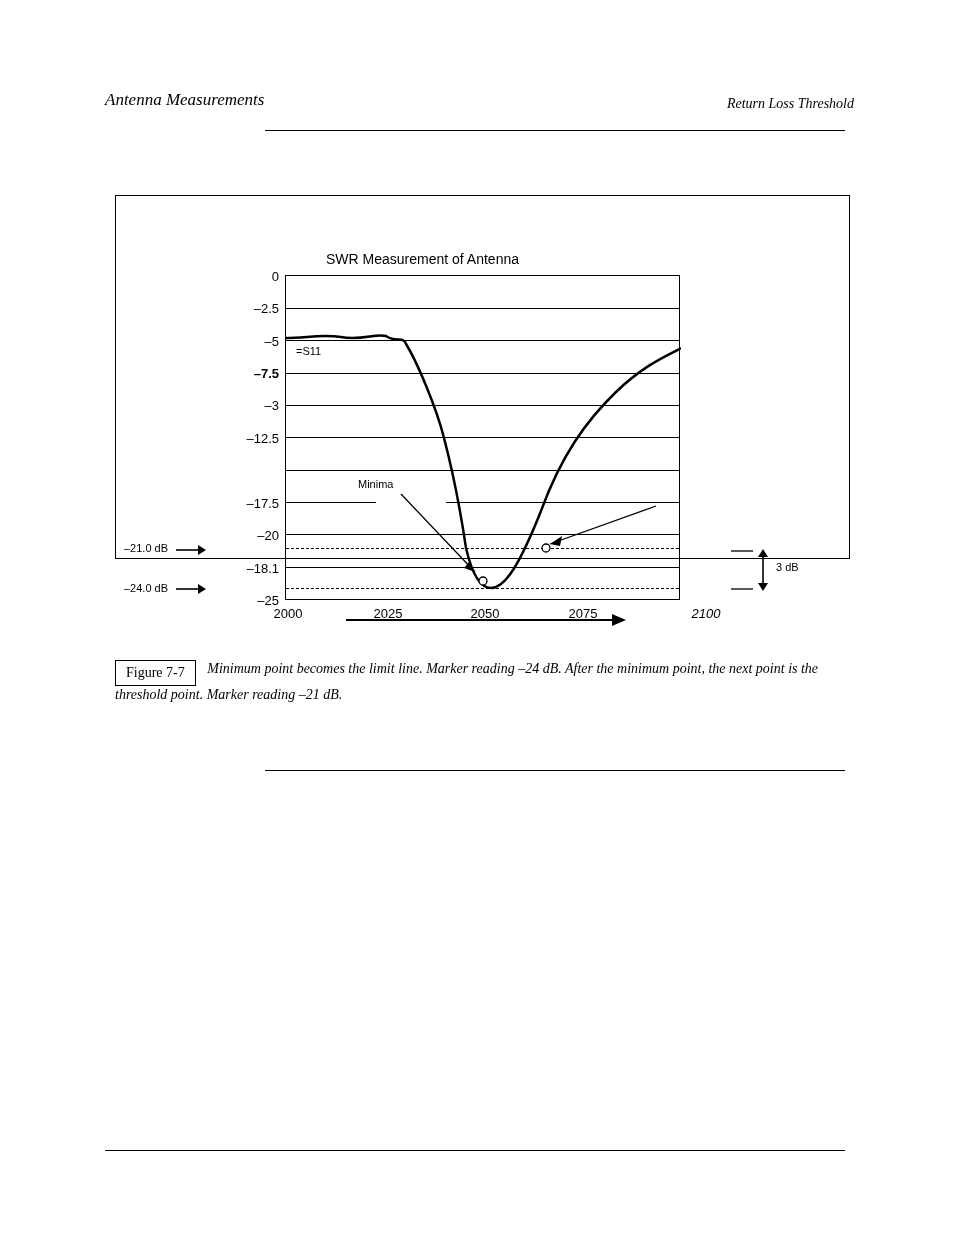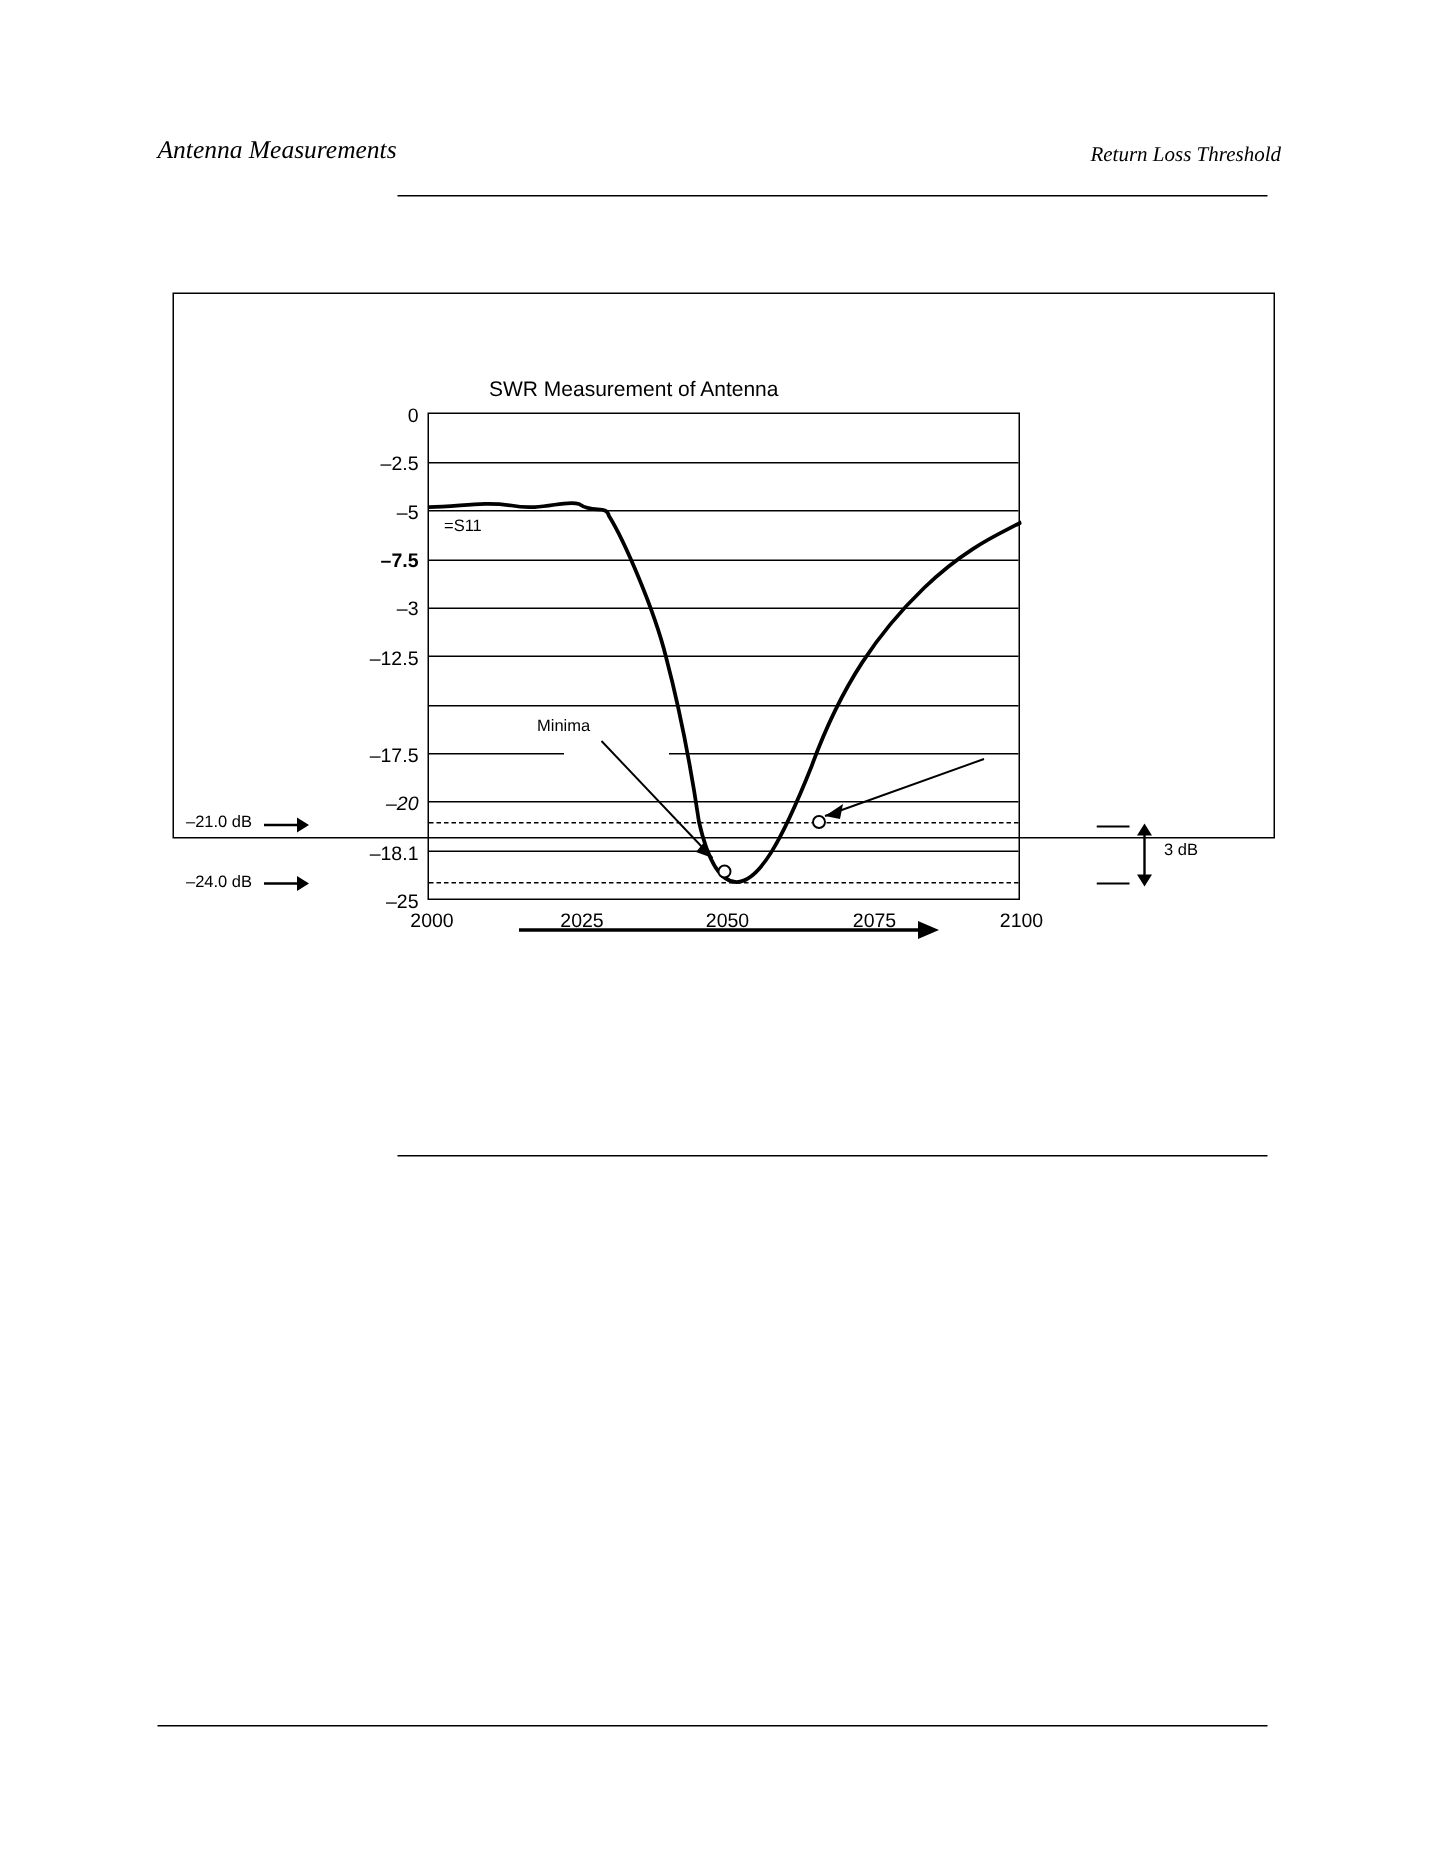--- a/index.html
+++ b/index.html
@@ -148,21 +148,21 @@
 
     <div style="position:absolute; left:210px; top:55px; font-family:Arial,Helvetica,sans-serif; font-size:14px;">SWR Measurement of Antenna</div>
 
     <div class="ylabel" style="left:118px; top:73px; width:45px;">0</div>
     <div class="ylabel" style="left:118px; top:105px; width:45px;">–2.5</div>
     <div class="ylabel" style="left:118px; top:138px; width:45px;">–5</div>
     <div class="ylabel" style="left:118px; top:170px; width:45px;font-weight:bold;">–7.5</div>
     <div class="ylabel" style="left:118px; top:202px; width:45px;">–3</div>
     <div class="ylabel" style="left:118px; top:235px; width:45px;">–12.5</div>
     <div class="ylabel" style="left:118px; top:300px; width:45px;">–17.5</div>
-    <div class="ylabel" style="left:118px; top:332px; width:45px;font-style:italic;">–20</div>
+    <div class="ylabel" style="left:118px; top:332px; width:45px;">–20</div>
     <div class="ylabel" style="left:118px; top:365px; width:45px;">–18.1</div>
     <div class="ylabel" style="left:118px; top:397px; width:45px;">–25</div>
 
     <svg style="position:absolute; left:60px; top:347px;" width="30" height="14">
       <line x1="0" y1="7" x2="22" y2="7" stroke="#000" stroke-width="1.6"></line>
       <polygon points="22,2 30,7 22,12" fill="#000"></polygon>
     </svg>
     <svg style="position:absolute; left:60px; top:386px;" width="30" height="14">
       <line x1="0" y1="7" x2="22" y2="7" stroke="#000" stroke-width="1.6"></line>
       <polygon points="22,2 30,7 22,12" fill="#000"></polygon>
@@ -176,21 +176,21 @@
       <line x1="32" y1="10" x2="32" y2="48" stroke="#000" stroke-width="1.6"></line>
       <polygon points="27,16 32,8 37,16" fill="#000"></polygon>
       <polygon points="27,42 32,50 37,42" fill="#000"></polygon>
     </svg>
     <div class="tiny" style="position:absolute; left:660px; top:365px;">3 dB</div>
 
     <div class="xlabel" style="left:152px; top:410px; width:40px;">2000</div>
     <div class="xlabel" style="left:252px; top:410px; width:40px;">2025</div>
     <div class="xlabel" style="left:349px; top:410px; width:40px;">2050</div>
     <div class="xlabel" style="left:447px; top:410px; width:40px;">2075</div>
-    <div class="xlabel" style="left:545px; top:410px; width:40px;">2100</div>
+    <div class="xlabel" style="left:570px; top:410px; width:40px;font-style:italic;">2100</div>
 
     <svg style="position:absolute; left:230px; top:416px;" width="280" height="16">
       <line x1="0" y1="8" x2="266" y2="8" stroke="#000" stroke-width="2.2"></line>
       <polygon points="266,2 280,8 266,14" fill="#000"></polygon>
     </svg>
 
   </div>
 
   <div class="plot">
 
@@ -220,18 +220,22 @@
       <polygon points="264,268 276,260 274,270" fill="#000"></polygon>
 
       <circle cx="197" cy="305" r="4" fill="#fff" stroke="#000" stroke-width="1.3"></circle>
       <circle cx="260" cy="272" r="4" fill="#fff" stroke="#000" stroke-width="1.3"></circle>
     </svg>
 
     <div class="tiny" style="position:absolute; left:72px; top:202px;text-align:right;">Minima</div>
     <div class="tiny" style="position:absolute; left:10px; top:69px;">=S11</div>
   </div>
 
+  <div class="caption-row">
+    <span class="caption-label">Figure 7-7</span>
+    <span class="caption-text">Minimum point becomes the limit line. Marker reading –24 dB. After the minimum point, the next point is the threshold point. Marker reading –21 dB.</span>
+  </div>
 
   <div class="rule-mid"></div>
 
   <div class="bottom-rule"></div>
 
 </div>
 
 </body></html>

